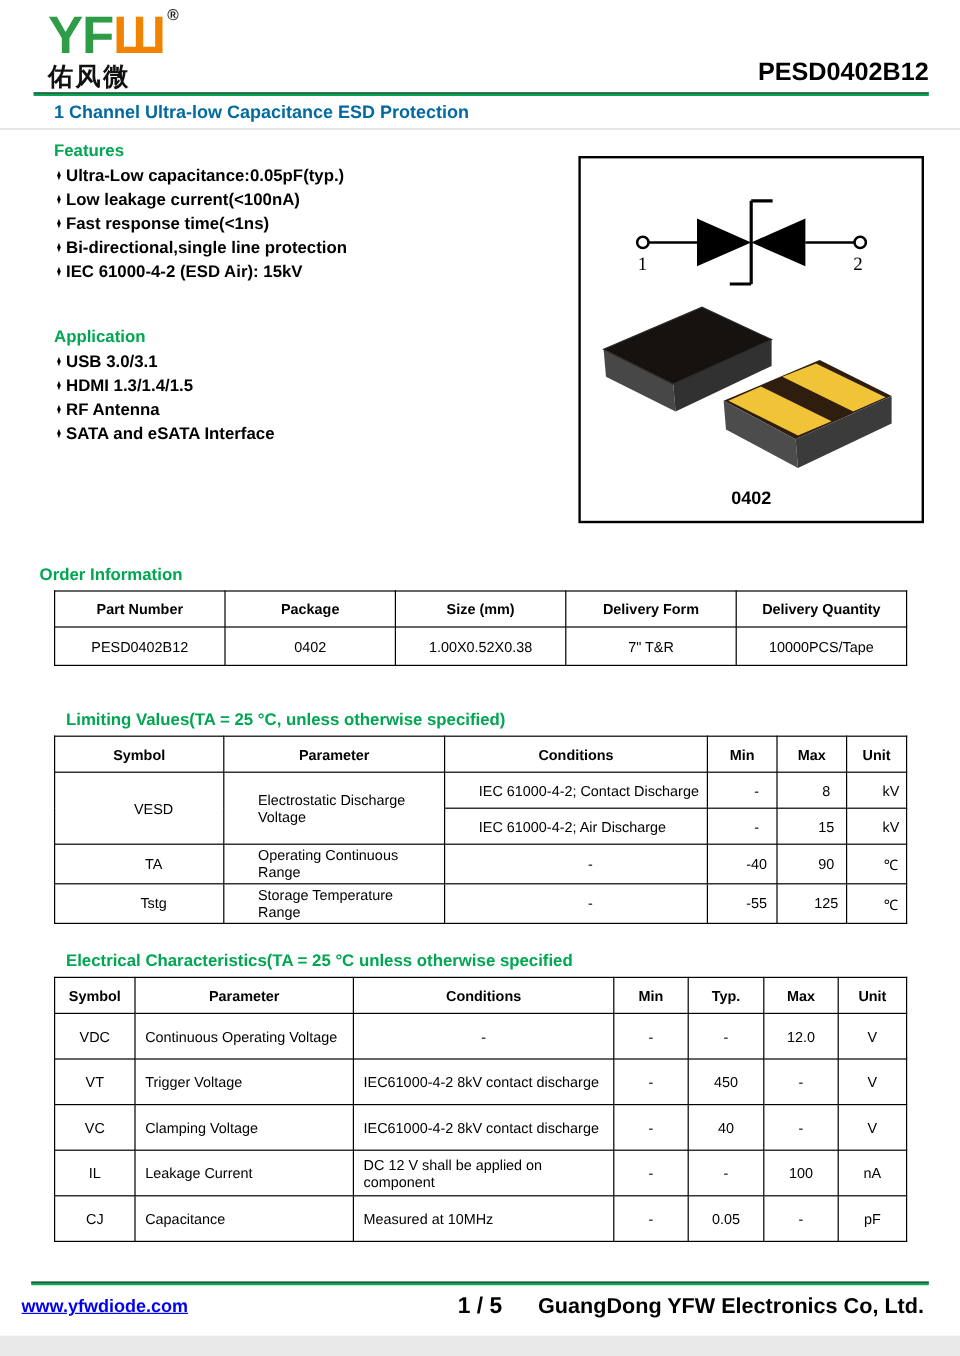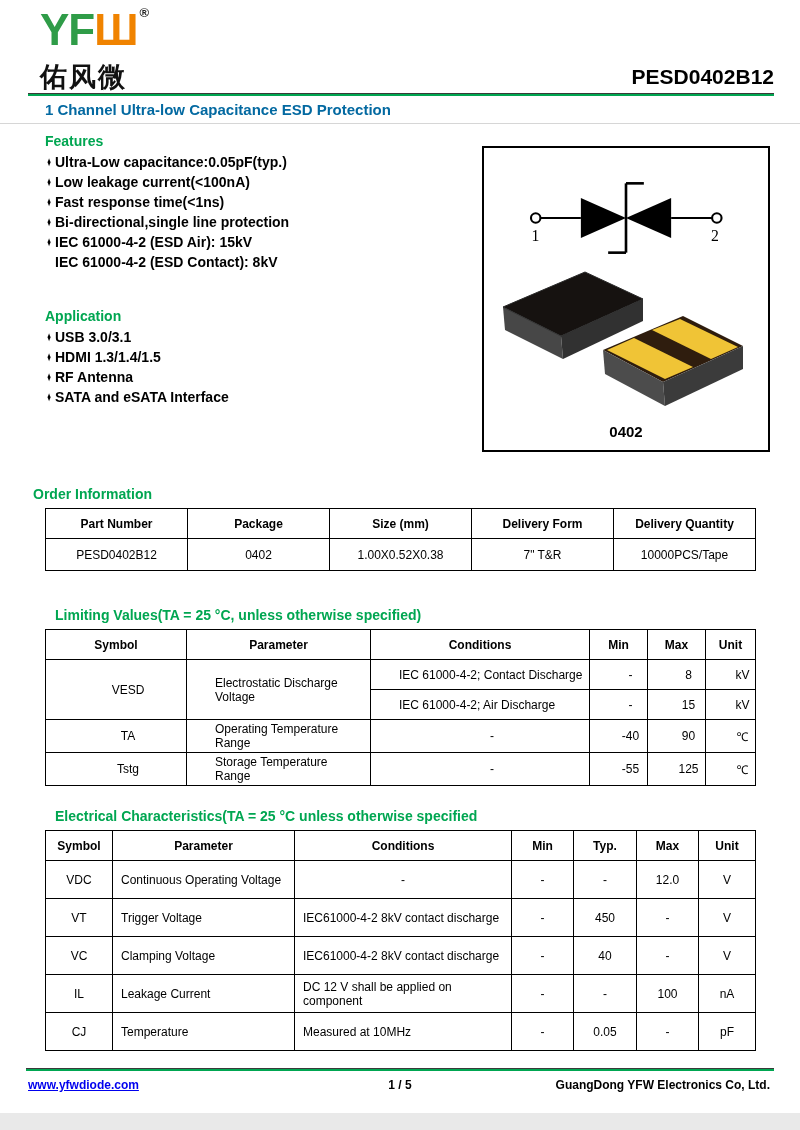--- a/index.html
+++ b/index.html
@@ -6,21 +6,21 @@
   body { background:#fff; font-family:"Liberation Sans", sans-serif; }
   .page { position:relative; width:800px; height:1130px; background:#fff; overflow:hidden; }
 
   
   .header { display:flex; align-items:flex-end; justify-content:space-between; padding:8px 26px 0 40px; }
   .logo-block { line-height:1; }
   .logo-row { display:flex; align-items:flex-start; }
   .logo-yf { font-size:44px; font-weight:bold; color:#2f9c48; letter-spacing:-1px; }
   .logo-w  { font-size:44px; font-weight:bold; color:#f08300; letter-spacing:-1px; }
   .logo-reg { font-size:13px; font-weight:bold; color:#222; margin-left:2px; margin-top:-2px; }
-  .logo-cn { font-size:27px; font-weight:bold; color:#111; margin-top:12px; letter-spacing:2px; }
+  .logo-cn { font-size:21px; font-weight:bold; color:#111; margin-top:2px; letter-spacing:2px; }
   .part-no { font-size:21px; font-weight:bold; color:#000; padding-bottom:2px; }
   .green-rule { height:3px; background:#00a651; border-top:1px solid #3a3a3a; margin:2px 26px 0 28px; }
   .doc-title { font-size:15px; font-weight:bold; color:#0369a1; padding:5px 0 5px 45px; border-bottom:1px solid #d6d6d6; margin-right:0; }
 
   
   .main { display:flex; align-items:flex-start; }
   .left-col { flex:1; padding-left:45px; }
   .sec-head { font-size:14px; font-weight:bold; color:#00a651; }
   .feat-head { margin-top:9px; }
   .list { margin-top:3px; }
@@ -43,23 +43,23 @@
   th { font-weight:bold; height:30px; }
   td { font-weight:normal; }
   .order-tbl td { height:32px; }
   .limit-tbl td { height:30px;padding-left:28px; }
   .elec-tbl td { height:38px; }
   .tl { text-align:left; padding-left:8px; }
 
   
   .footer-rule { position:absolute; left:26px; right:26px; top:1068px; height:3px; background:#00a651; border-top:1px solid #3a3a3a; }
   .footer { position:absolute; left:0; right:0; top:1078px; display:flex; align-items:center; }
-  .site-link { font-size:12px; font-weight:bold; color:#0000ee; text-decoration:underline; margin-left:28px; }
-  .page-num { font-size:12px; font-weight:bold; position:absolute; left:0; right:0; text-align:center; }
-  .company { font-size:12px; font-weight:bold; margin-left:auto; margin-right:30px; }
+  .site-link { font-size:15px; font-weight:bold; color:#0000ee; text-decoration:underline; margin-left:18px; }
+  .page-num { font-size:19px; font-weight:bold; position:absolute; left:0; right:0; text-align:center; }
+  .company { font-size:18px; font-weight:bold; margin-left:auto; margin-right:30px; }
   .bottom-strip { position:absolute; left:0; right:0; bottom:0; height:17px; background:#e9e9e9; }
 </style>
 </head>
 <body>
 
 <div class="page">
 
   <div class="header">
     <div class="logo-block">
       <div class="logo-row">
@@ -90,24 +90,20 @@
             <span class="bullet">♦</span>
             <span>Fast response time(&lt;1ns)</span>
           </div>
         <div class="li">
             <span class="bullet">♦</span>
             <span>Bi-directional,single line protection</span>
           </div>
         <div class="li">
             <span class="bullet">♦</span>
             <span>IEC 61000-4-2 (ESD Air): 15kV</span>
-          </div>
-        <div class="li">
-            <span class="bullet"></span>
-            <span>IEC 61000-4-2 (ESD Contact): 8kV</span>
           </div>
       </div>
       <div class="sec-head app-head">Application</div>
       <div class="list">
         <div class="li">
             <span class="bullet">♦</span>
             <span>USB 3.0/3.1</span>
           </div>
         <div class="li">
             <span class="bullet">♦</span>
@@ -210,21 +206,21 @@
       <td>kV</td>
     </tr>
     <tr>
       <td class="tl">IEC 61000-4-2; Air Discharge</td>
       <td>-</td>
       <td>15</td>
       <td>kV</td>
     </tr>
     <tr>
       <td>TA</td>
-      <td class="tl">Operating Temperature Range</td>
+      <td class="tl">Operating Continuous Range</td>
       <td>-</td>
       <td>-40</td>
       <td>90</td>
       <td>℃</td>
     </tr>
     <tr>
       <td>Tstg</td>
       <td class="tl">Storage Temperature Range</td>
       <td>-</td>
       <td>-55</td>
@@ -286,21 +282,21 @@
       <td>IL</td>
       <td class="tl">Leakage Current</td>
       <td class="tl">DC 12 V shall be applied on component</td>
       <td>-</td>
       <td>-</td>
       <td>100</td>
       <td>nA</td>
     </tr>
     <tr>
       <td>CJ</td>
-      <td class="tl">Temperature</td>
+      <td class="tl">Capacitance</td>
       <td class="tl">Measured at 10MHz</td>
       <td>-</td>
       <td>0.05</td>
       <td>-</td>
       <td>pF</td>
     </tr>
   </tbody>
     </table>
 
   <div class="footer-rule"></div>

